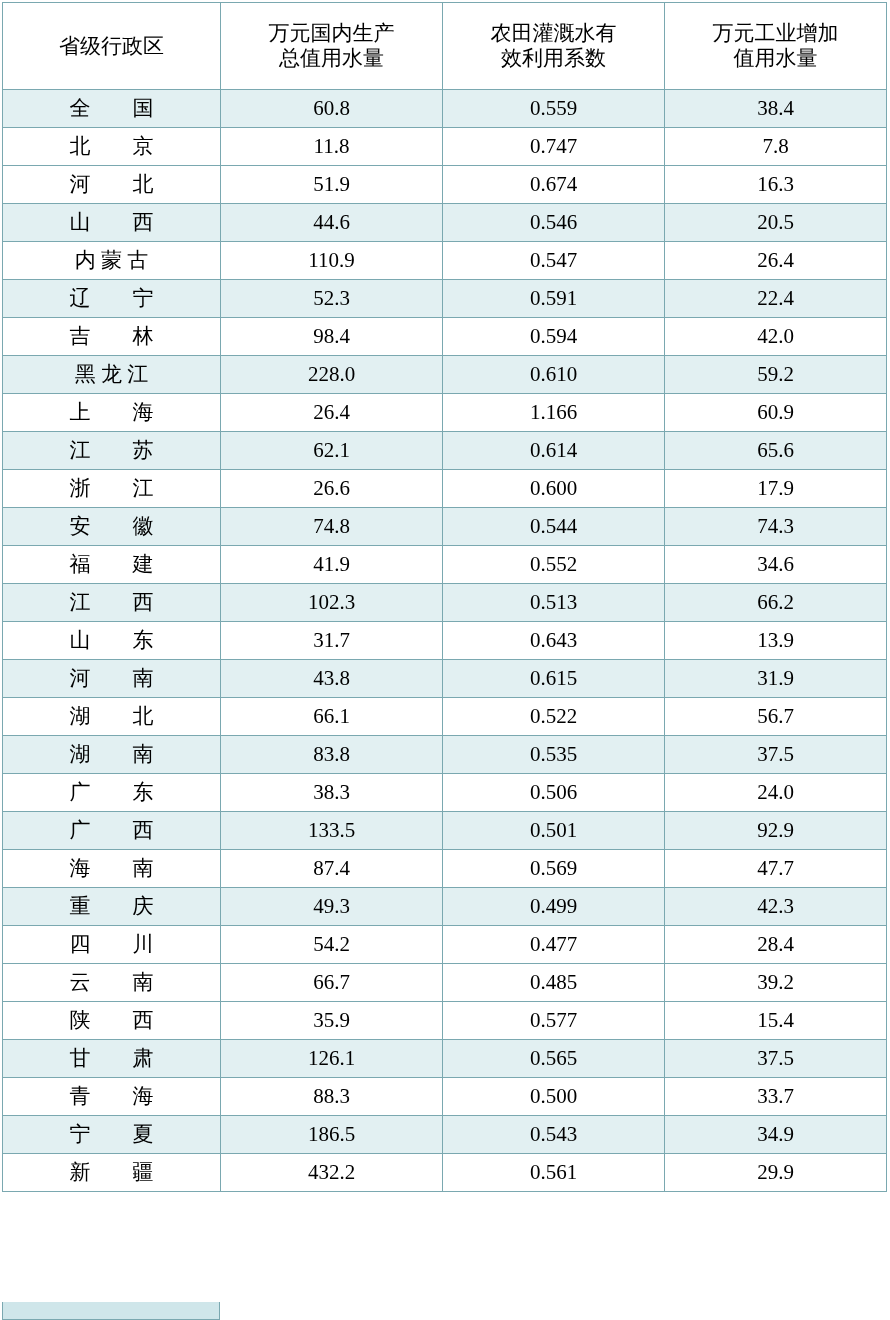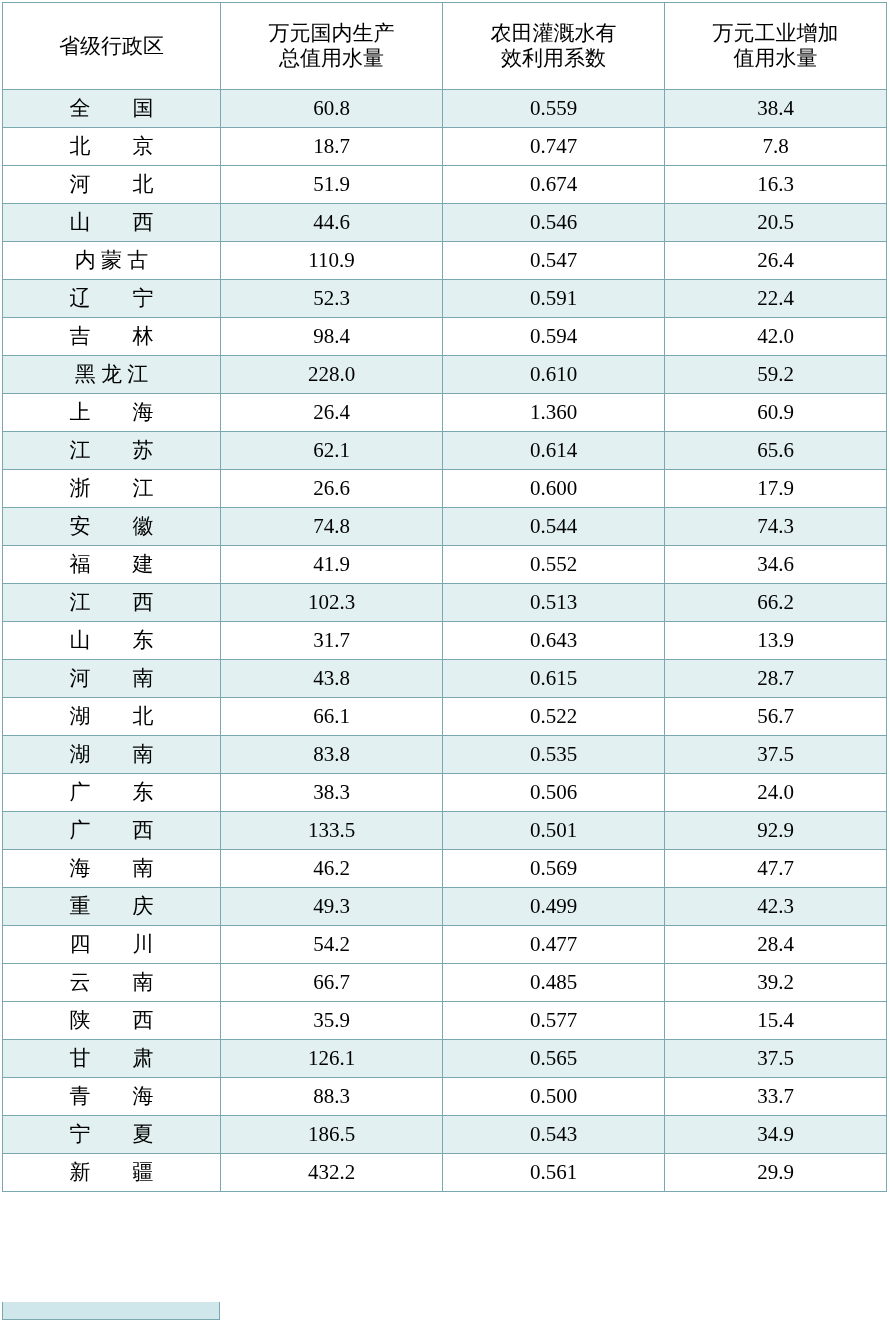--- a/index.html
+++ b/index.html
@@ -114,21 +114,21 @@
     </thead>
     <tbody id="tbody">
         <tr class="alt">
           <td class="region"><span class="name">全　　国</span></td>
           <td class="num">60.8</td>
           <td class="num">0.559</td>
           <td class="num">38.4</td>
         </tr>
         <tr>
           <td class="region"><span class="name">北　　京</span></td>
-          <td class="num">18.7</td>
+          <td class="num">11.8</td>
           <td class="num">0.747</td>
           <td class="num">7.8</td>
         </tr>
         <tr>
           <td class="region"><span class="name">河　　北</span></td>
           <td class="num">51.9</td>
           <td class="num">0.674</td>
           <td class="num">16.3</td>
         </tr>
         <tr class="alt">
@@ -157,21 +157,21 @@
         </tr>
         <tr class="alt">
           <td class="region"><span class="name">黑 龙 江</span></td>
           <td class="num">228.0</td>
           <td class="num">0.610</td>
           <td class="num">59.2</td>
         </tr>
         <tr>
           <td class="region"><span class="name">上　　海</span></td>
           <td class="num">26.4</td>
-          <td class="num">1.360</td>
+          <td class="num">1.166</td>
           <td class="num">60.9</td>
         </tr>
         <tr class="alt">
           <td class="region"><span class="name">江　　苏</span></td>
           <td class="num">62.1</td>
           <td class="num">0.614</td>
           <td class="num">65.6</td>
         </tr>
         <tr>
           <td class="region"><span class="name">浙　　江</span></td>
@@ -200,21 +200,21 @@
         <tr>
           <td class="region"><span class="name">山　　东</span></td>
           <td class="num">31.7</td>
           <td class="num">0.643</td>
           <td class="num">13.9</td>
         </tr>
         <tr class="alt">
           <td class="region"><span class="name">河　　南</span></td>
           <td class="num">43.8</td>
           <td class="num">0.615</td>
-          <td class="num">28.7</td>
+          <td class="num">31.9</td>
         </tr>
         <tr>
           <td class="region"><span class="name">湖　　北</span></td>
           <td class="num">66.1</td>
           <td class="num">0.522</td>
           <td class="num">56.7</td>
         </tr>
         <tr class="alt">
           <td class="region"><span class="name">湖　　南</span></td>
           <td class="num">83.8</td>
@@ -228,21 +228,21 @@
           <td class="num">24.0</td>
         </tr>
         <tr class="alt">
           <td class="region"><span class="name">广　　西</span></td>
           <td class="num">133.5</td>
           <td class="num">0.501</td>
           <td class="num">92.9</td>
         </tr>
         <tr>
           <td class="region"><span class="name">海　　南</span></td>
-          <td class="num">46.2</td>
+          <td class="num">87.4</td>
           <td class="num">0.569</td>
           <td class="num">47.7</td>
         </tr>
         <tr class="alt">
           <td class="region"><span class="name">重　　庆</span></td>
           <td class="num">49.3</td>
           <td class="num">0.499</td>
           <td class="num">42.3</td>
         </tr>
         <tr>

